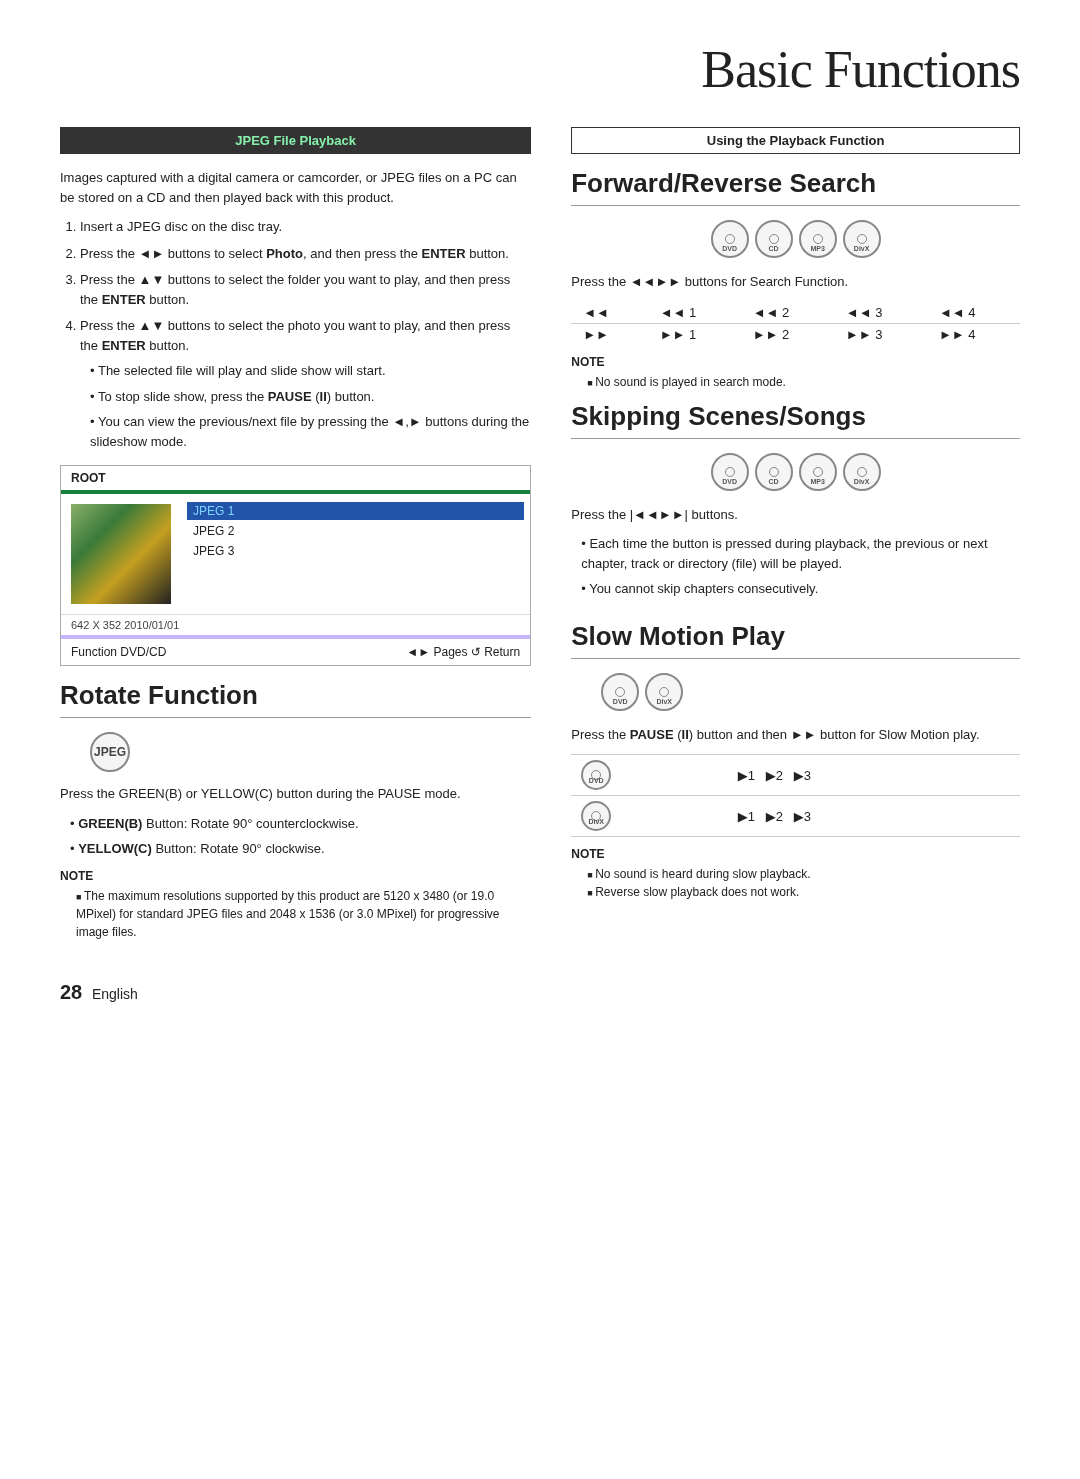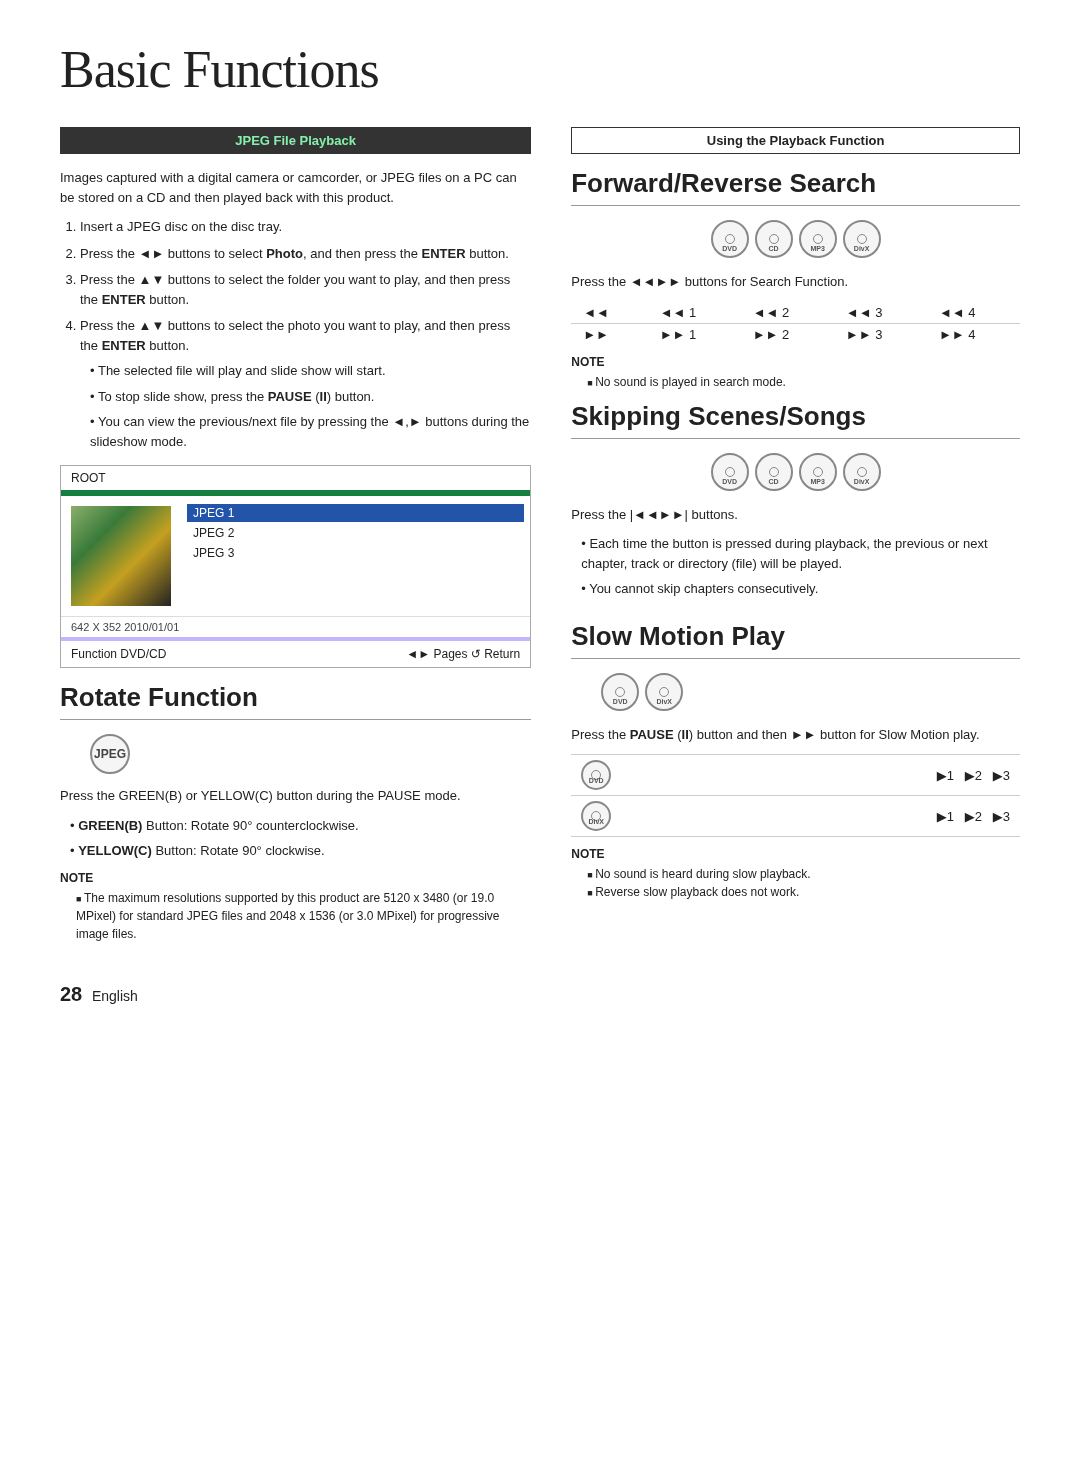--- a/index.html
+++ b/index.html
@@ -12,20 +12,21 @@
       min-height: 1479px;
       padding: 40px 60px 40px 60px;
     }
     .page-title {
       font-size: 52px;
       font-weight: 300;
       color: #222;
       margin-bottom: 28px;
       font-family: 'Times New Roman', serif;
       letter-spacing: -1px;
+      text-align: right;
     }
     .two-col {
       display: flex;
       gap: 40px;
     }
     .col-left {
       flex: 1.05;
     }
     .col-right {
       flex: 1;
@@ -71,23 +72,23 @@
     .file-browser {
       border: 1px solid #aaa;
       font-size: 12px;
       margin-top: 14px;
       margin-bottom: 14px;
       background: #fff;
     }
     .fb-header {
       background: #fff;
       padding: 5px 10px;
-      font-weight: normal;
+      font-weight: bold;
       font-size: 12px;
-      border-bottom: 6px solid #15803d;
+      border-bottom: 4px solid #15803d;
     }
     .fb-body {
       display: flex;
       min-height: 110px;
     }
     .fb-thumb {
       width: 100px;
       height: 100px;
       background: linear-gradient(135deg, #8aaf6a 0%, #3a7a3a 30%, #c5a020 60%, #222 100%);
       margin: 10px;
@@ -97,21 +98,21 @@
       flex: 1;
       padding: 8px 6px;
     }
     .fb-list-item {
       padding: 2px 6px;
       font-size: 12px;
       margin-bottom: 2px;
     }
     .fb-list-item.selected {
       background: #2255aa;
-      color: #ffffff;
+      color: #7dd3fc;
     }
     .fb-info {
       padding: 4px 10px;
       font-size: 11px;
       color: #444;
       border-top: 1px solid #ddd;
     }
     .fb-footer {
       display: flex;
       justify-content: space-between;
@@ -182,21 +183,20 @@
       border-collapse: collapse;
       width: 100%;
       border-top: 1px solid #ccc;
       border-bottom: 1px solid #ccc;
       margin: 10px 0;
     }
     .slow-table td {
       padding: 5px 10px;
       font-size: 13px;
       vertical-align: middle;
-      text-align: right;
     }
     .slow-table tr:first-child td {
       border-bottom: 1px solid #ccc;
     }
     .rotate-section { }
     .page-num {
       font-size: 20px;
       font-weight: bold;
       margin-top: 28px;
     }

